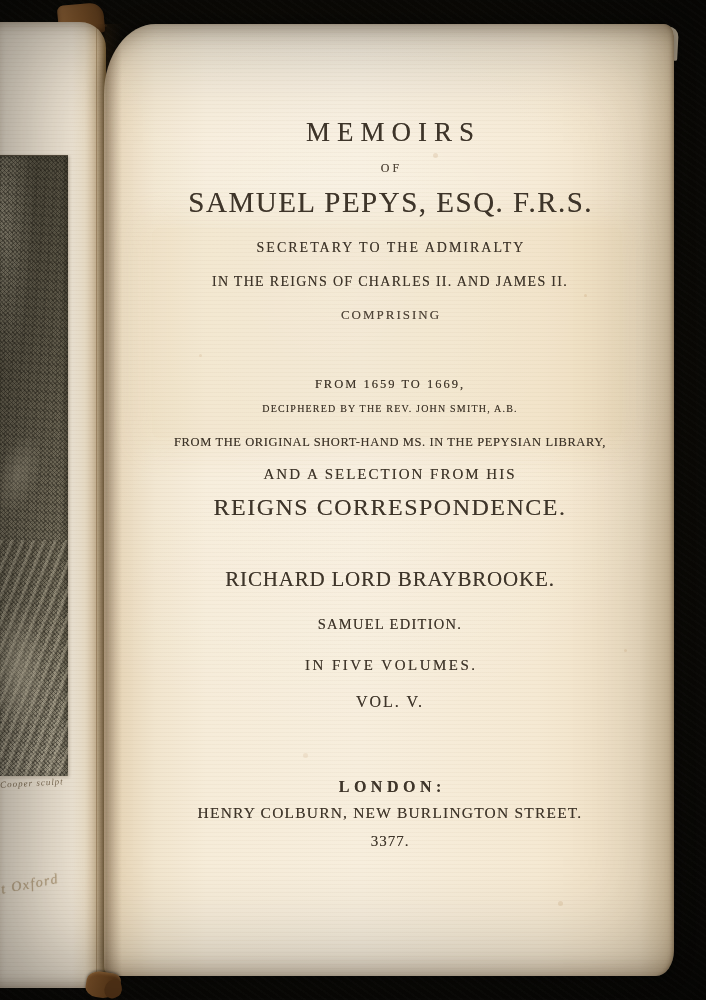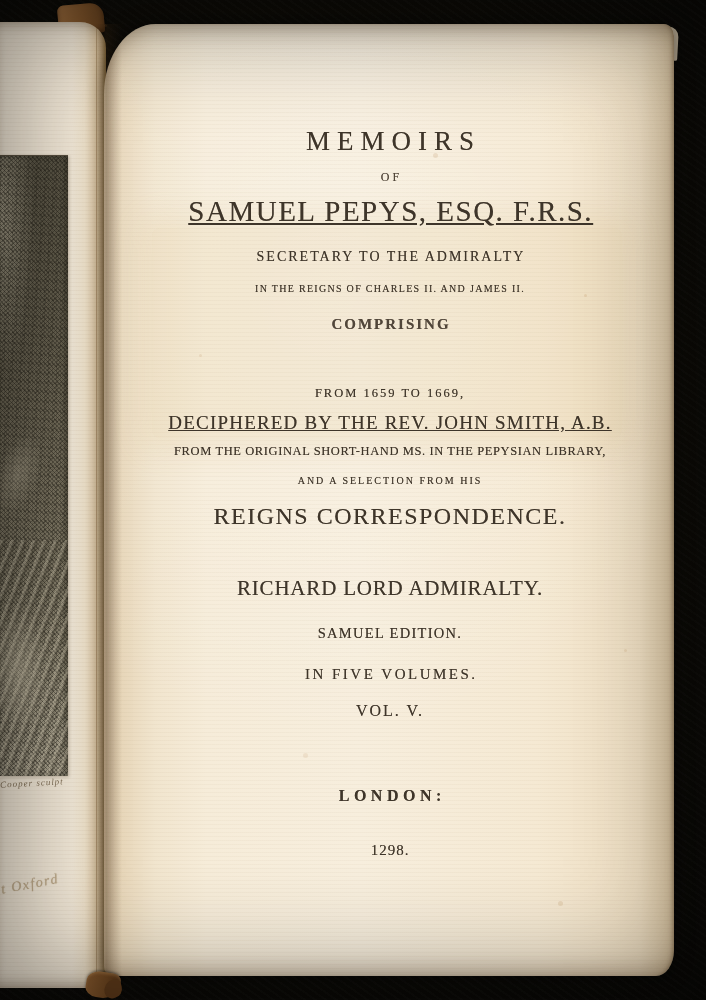--- a/index.html
+++ b/index.html
@@ -98,37 +98,37 @@
   .stain{position:absolute;left:48px;top:204px;width:470px;height:210px;
     background:rgba(214,178,116,0.12);box-shadow:0 0 28px 14px rgba(214,178,116,0.12);border-radius:8px;}
   .foxing{position:absolute;left:0;top:0;width:3px;height:3px;border-radius:50%;background:rgba(165,105,50,0.18);
     box-shadow:330px 130px 0 1px rgba(165,105,50,0.14), 480px 270px 0 0 rgba(165,105,50,0.15),
       520px 625px 0 0 rgba(165,105,50,0.13), 200px 730px 0 1px rgba(165,105,50,0.10),
       455px 878px 0 1px rgba(165,105,50,0.14), 95px 330px 0 0 rgba(165,105,50,0.12);}
   .gutter{position:absolute;left:96px;top:24px;width:26px;height:952px;z-index:4;
     background:linear-gradient(90deg, rgba(60,40,18,0) 0%, rgba(60,40,18,0.30) 40%, rgba(60,40,18,0.16) 65%, rgba(60,40,18,0) 100%);}
 
   
-  .text-block{position:absolute;left:110px;top:12px;width:560px;height:768px;z-index:5;}
+  .text-block{position:absolute;left:110px;top:3px;width:560px;height:768px;z-index:5;}
   .line{
     position:absolute;left:0;width:100%;text-align:center;white-space:nowrap;
     color:#3e352a;text-shadow:0 0 0.5px rgba(62,50,35,0.55);
   }
   .faint{color:#51463a;}
   .l-memoirs      {top:114px;font-size:27px;letter-spacing:7px;text-indent:7px;}
   .l-of           {top:158px;font-size:12px;letter-spacing:3px;text-indent:3px;}
-  .l-author       {top:183px;font-size:29px;letter-spacing:1.5px;text-indent:1.5px;text-decoration:underline;}
+  .l-author       {top:183px;font-size:29px;letter-spacing:1.5px;text-indent:1.5px;}
   .l-secretary    {top:237px;font-size:14px;letter-spacing:2px;text-indent:2px;}
-  .l-reigns       {top:271px;font-size:10px;letter-spacing:1.3px;}
-  .l-comprising   {top:304px;font-size:15px;letter-spacing:2px;text-indent:2px;font-weight:bold;}
+  .l-reigns       {top:271px;font-size:14px;letter-spacing:1.3px;}
+  .l-comprising   {top:304px;font-size:13px;letter-spacing:2px;text-indent:2px;}
   .l-his-diary    {top:333px;font-size:26px;letter-spacing:7px;text-indent:7px;}
   .l-diary-dates  {top:374px;font-size:12.5px;letter-spacing:2px;}
-  .l-deciphered   {top:400px;font-size:19px;letter-spacing:1.2px;text-decoration:underline;}
+  .l-deciphered   {top:400px;font-size:10px;letter-spacing:1.2px;}
   .l-from-original{top:432px;font-size:12.5px;letter-spacing:0.6px;}
-  .l-selection    {top:463px;font-size:10px;letter-spacing:2px;}
+  .l-selection    {top:463px;font-size:15px;letter-spacing:2px;}
   .l-private      {top:491px;font-size:24px;letter-spacing:1.5px;}
   .l-edited-by    {top:535px;font-size:11px;letter-spacing:2px;text-indent:2px;}
   .l-editor       {top:564px;font-size:21px;letter-spacing:0.8px;}
   .l-edition      {top:613px;font-size:14.5px;letter-spacing:1.3px;}
   .l-volumes      {top:654px;font-size:15px;letter-spacing:2.5px;text-indent:2.5px;}
   .l-vol          {top:690px;font-size:16px;letter-spacing:2px;}
   .l-subject      {top:727px;font-size:13.5px;letter-spacing:1.2px;}
   .l-city         {top:775px;font-size:16px;letter-spacing:4.5px;text-indent:4.5px;font-weight:bold;}
   .l-publisher    {top:801px;font-size:15.5px;letter-spacing:1.2px;}
   .l-year         {top:830px;font-size:15px;letter-spacing:1px;}
@@ -168,25 +168,26 @@
     <div class="line l-of faint">OF</div>
     <div class="line l-author">SAMUEL PEPYS, ESQ. F.R.S.</div>
     <div class="line l-secretary">SECRETARY TO THE ADMIRALTY</div>
     <div class="line l-reigns">IN THE REIGNS OF CHARLES II. AND JAMES II.</div>
     <div class="line l-comprising faint">COMPRISING</div>
     <div class="line l-diary-dates">FROM 1659 TO 1669,</div>
     <div class="line l-deciphered">DECIPHERED BY THE REV. JOHN SMITH, A.B.</div>
     <div class="line l-from-original">FROM THE ORIGINAL SHORT-HAND MS. IN THE PEPYSIAN LIBRARY,</div>
     <div class="line l-selection">AND A SELECTION FROM HIS</div>
     <div class="line l-private">REIGNS CORRESPONDENCE.</div>
-    <div class="line l-editor">RICHARD LORD ADMIRALTY.</div>
+    <div class="line l-editor">RICHARD LORD BRAYBROOKE.</div>
     <div class="line l-edition">SAMUEL EDITION.</div>
     <div class="line l-volumes">IN FIVE VOLUMES.</div>
     <div class="line l-vol">VOL. V.</div>
     <div class="line l-city">LONDON:</div>
-    <div class="line l-year">1298.</div>
+    <div class="line l-publisher">HENRY COLBURN, NEW BURLINGTON STREET.</div>
+    <div class="line l-year">3377.</div>
   </div>
 
   <div class="spine-tail"></div>
   <div class="spine-tail2"></div>
 
   <div class="vignette"></div>
 </div>
 
 </body></html>

